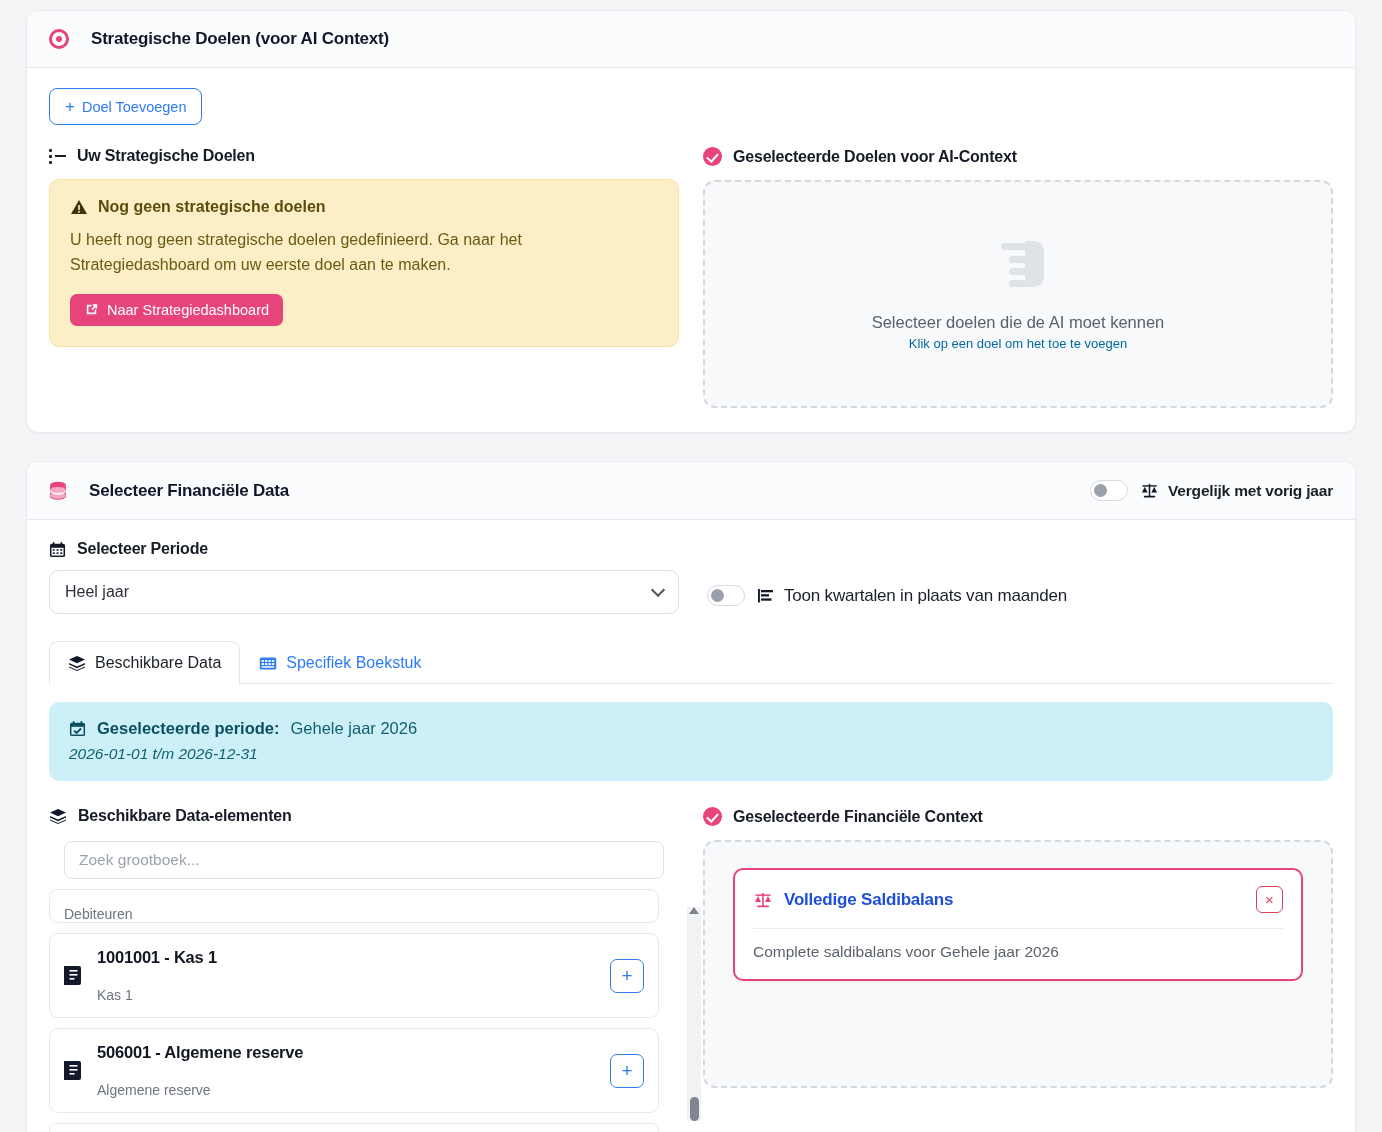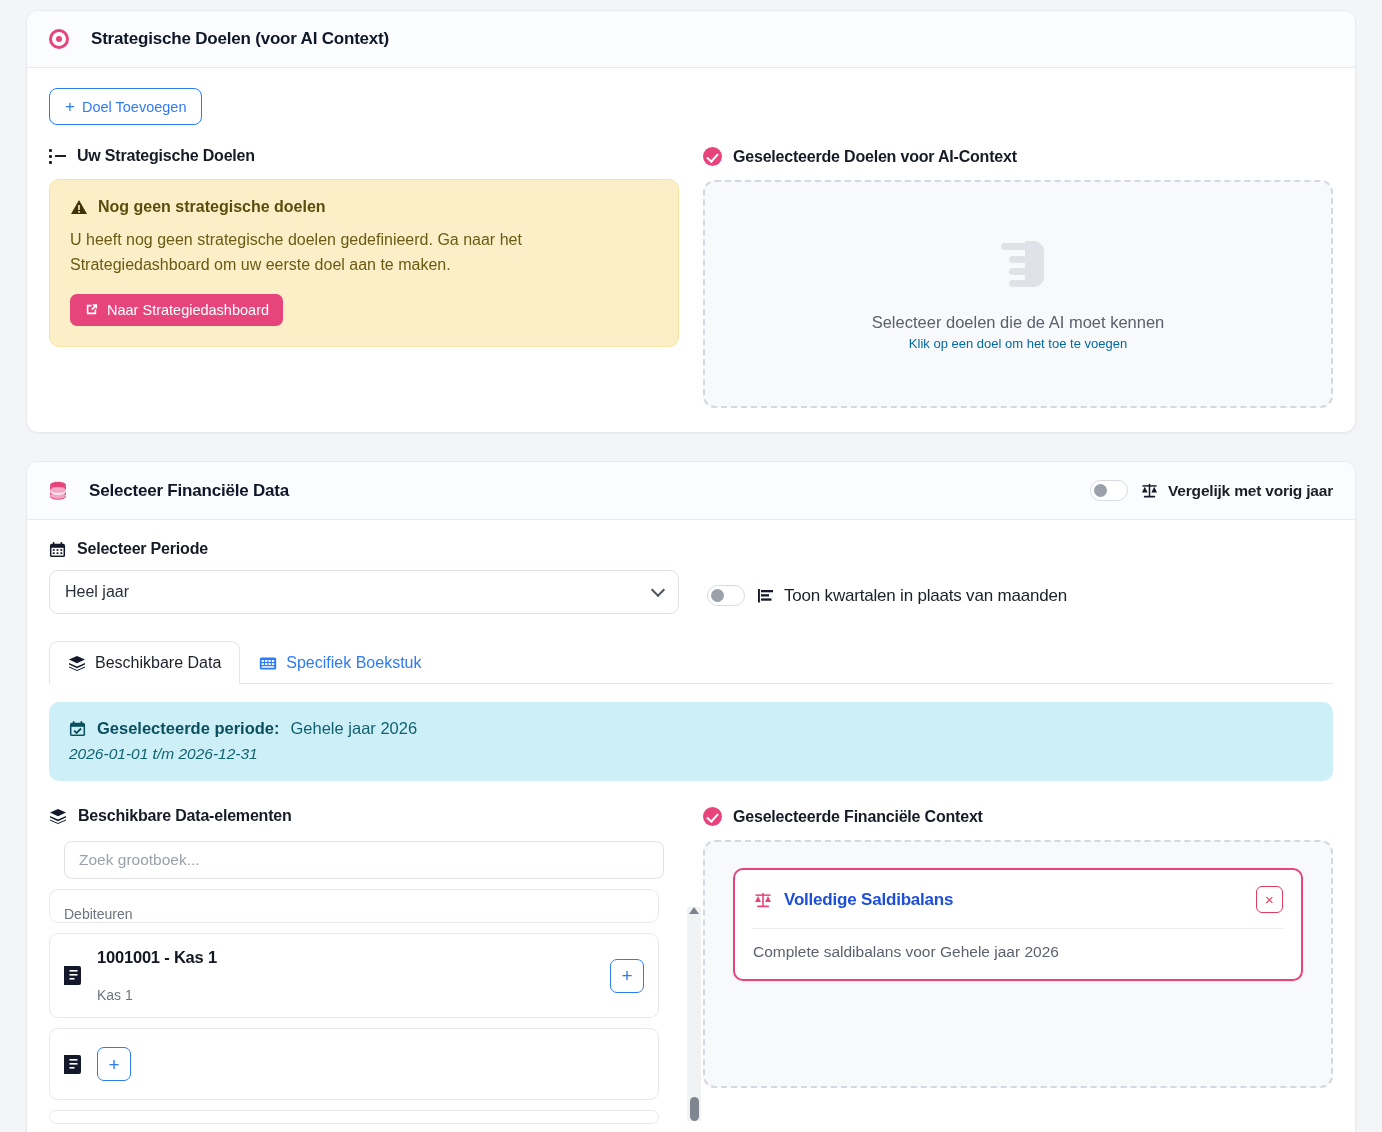--- a/index.html
+++ b/index.html
@@ -438,20 +438,24 @@
               <div class="item">
                 <span class="ico book-ico">
                   <svg width="19" height="21" viewBox="0 0 19 21" aria-hidden="true">
                     <path d="M2 1 h13 a2 2 0 0 1 2 2 v15 a2 2 0 0 1 -2 2 H2 Z" fill="#13192a"></path>
                     <rect x="0" y="1" width="3.2" height="19" fill="#13192a"></rect>
                     <rect x="5.5" y="5" width="8" height="1.6" fill="#fff"></rect>
                     <rect x="5.5" y="9" width="8" height="1.6" fill="#fff"></rect>
                     <rect x="5.5" y="13" width="5" height="1.6" fill="#fff"></rect>
                   </svg>
                 </span>
+                <div class="meta">
+                  <div class="t">506001 - Algemene reserve</div>
+                  <div class="s">Algemene reserve</div>
+                </div>
                 <button class="add-btn">+</button>
               </div>
 
               <div class="item" style="height:14px; min-height:0; padding:0;"></div>
             </div>
 
             <div class="vscroll">
               <span class="up"></span>
               <span class="thumb"></span>
             </div>

